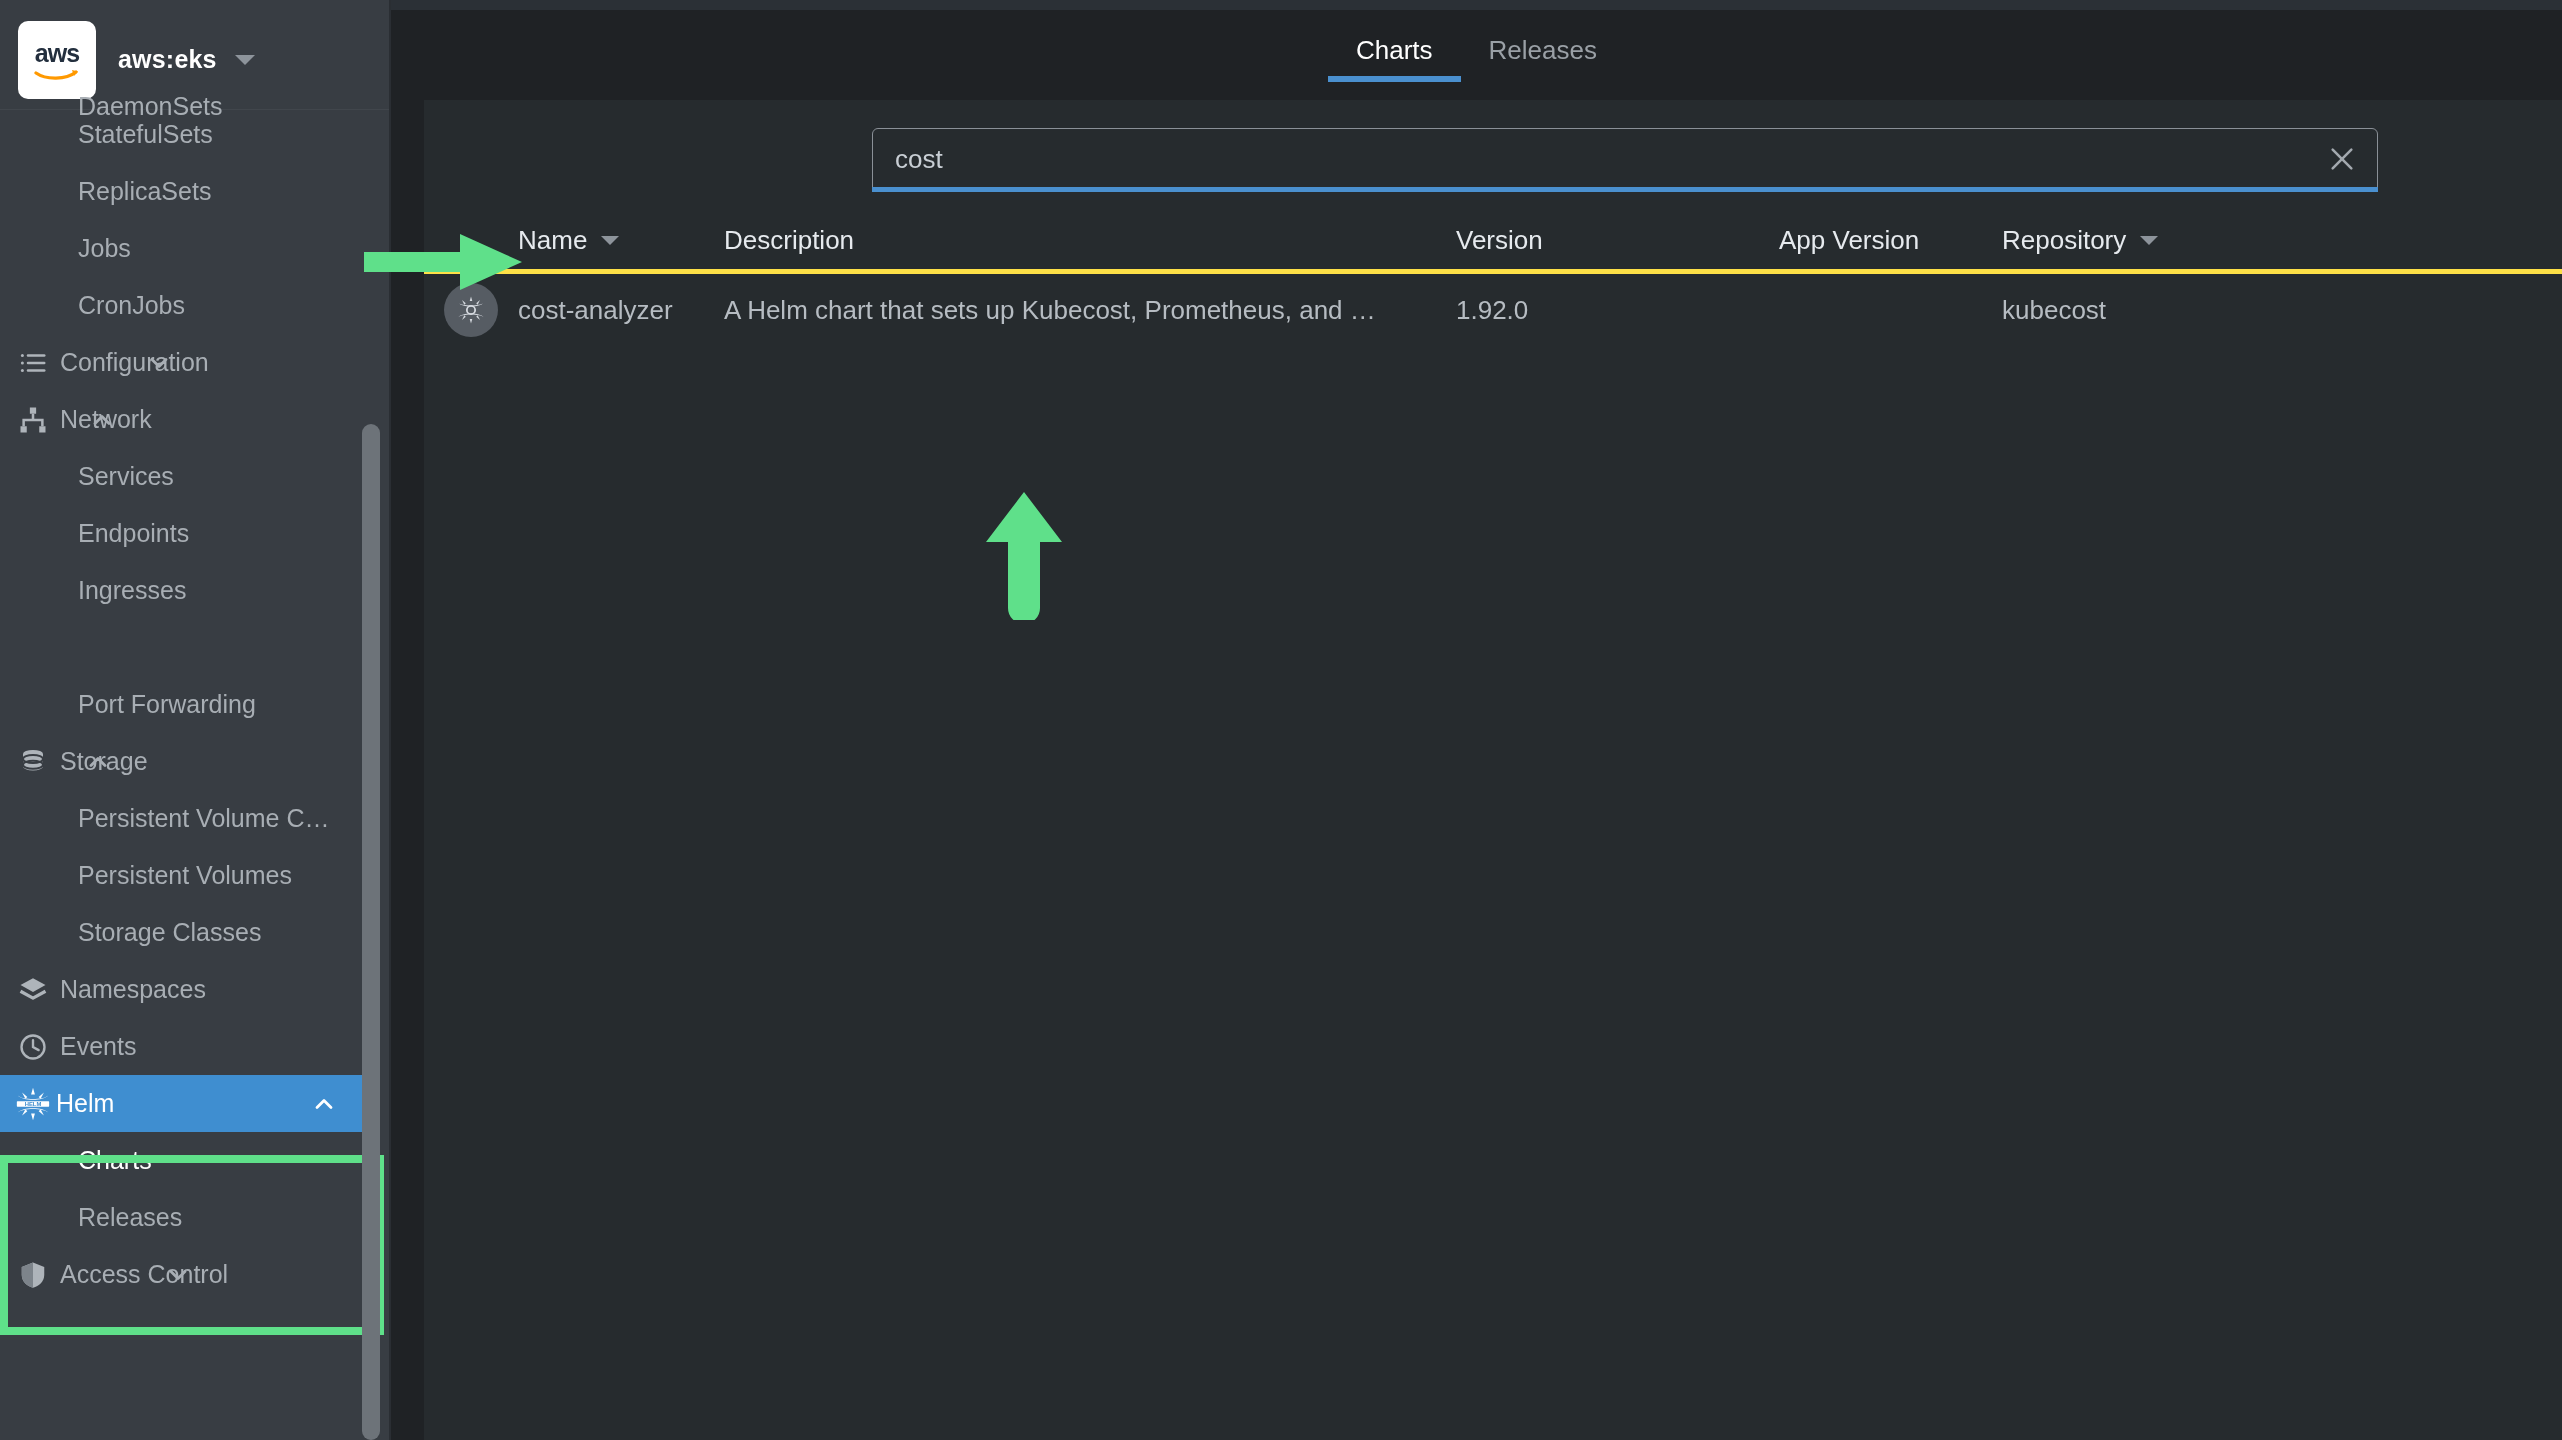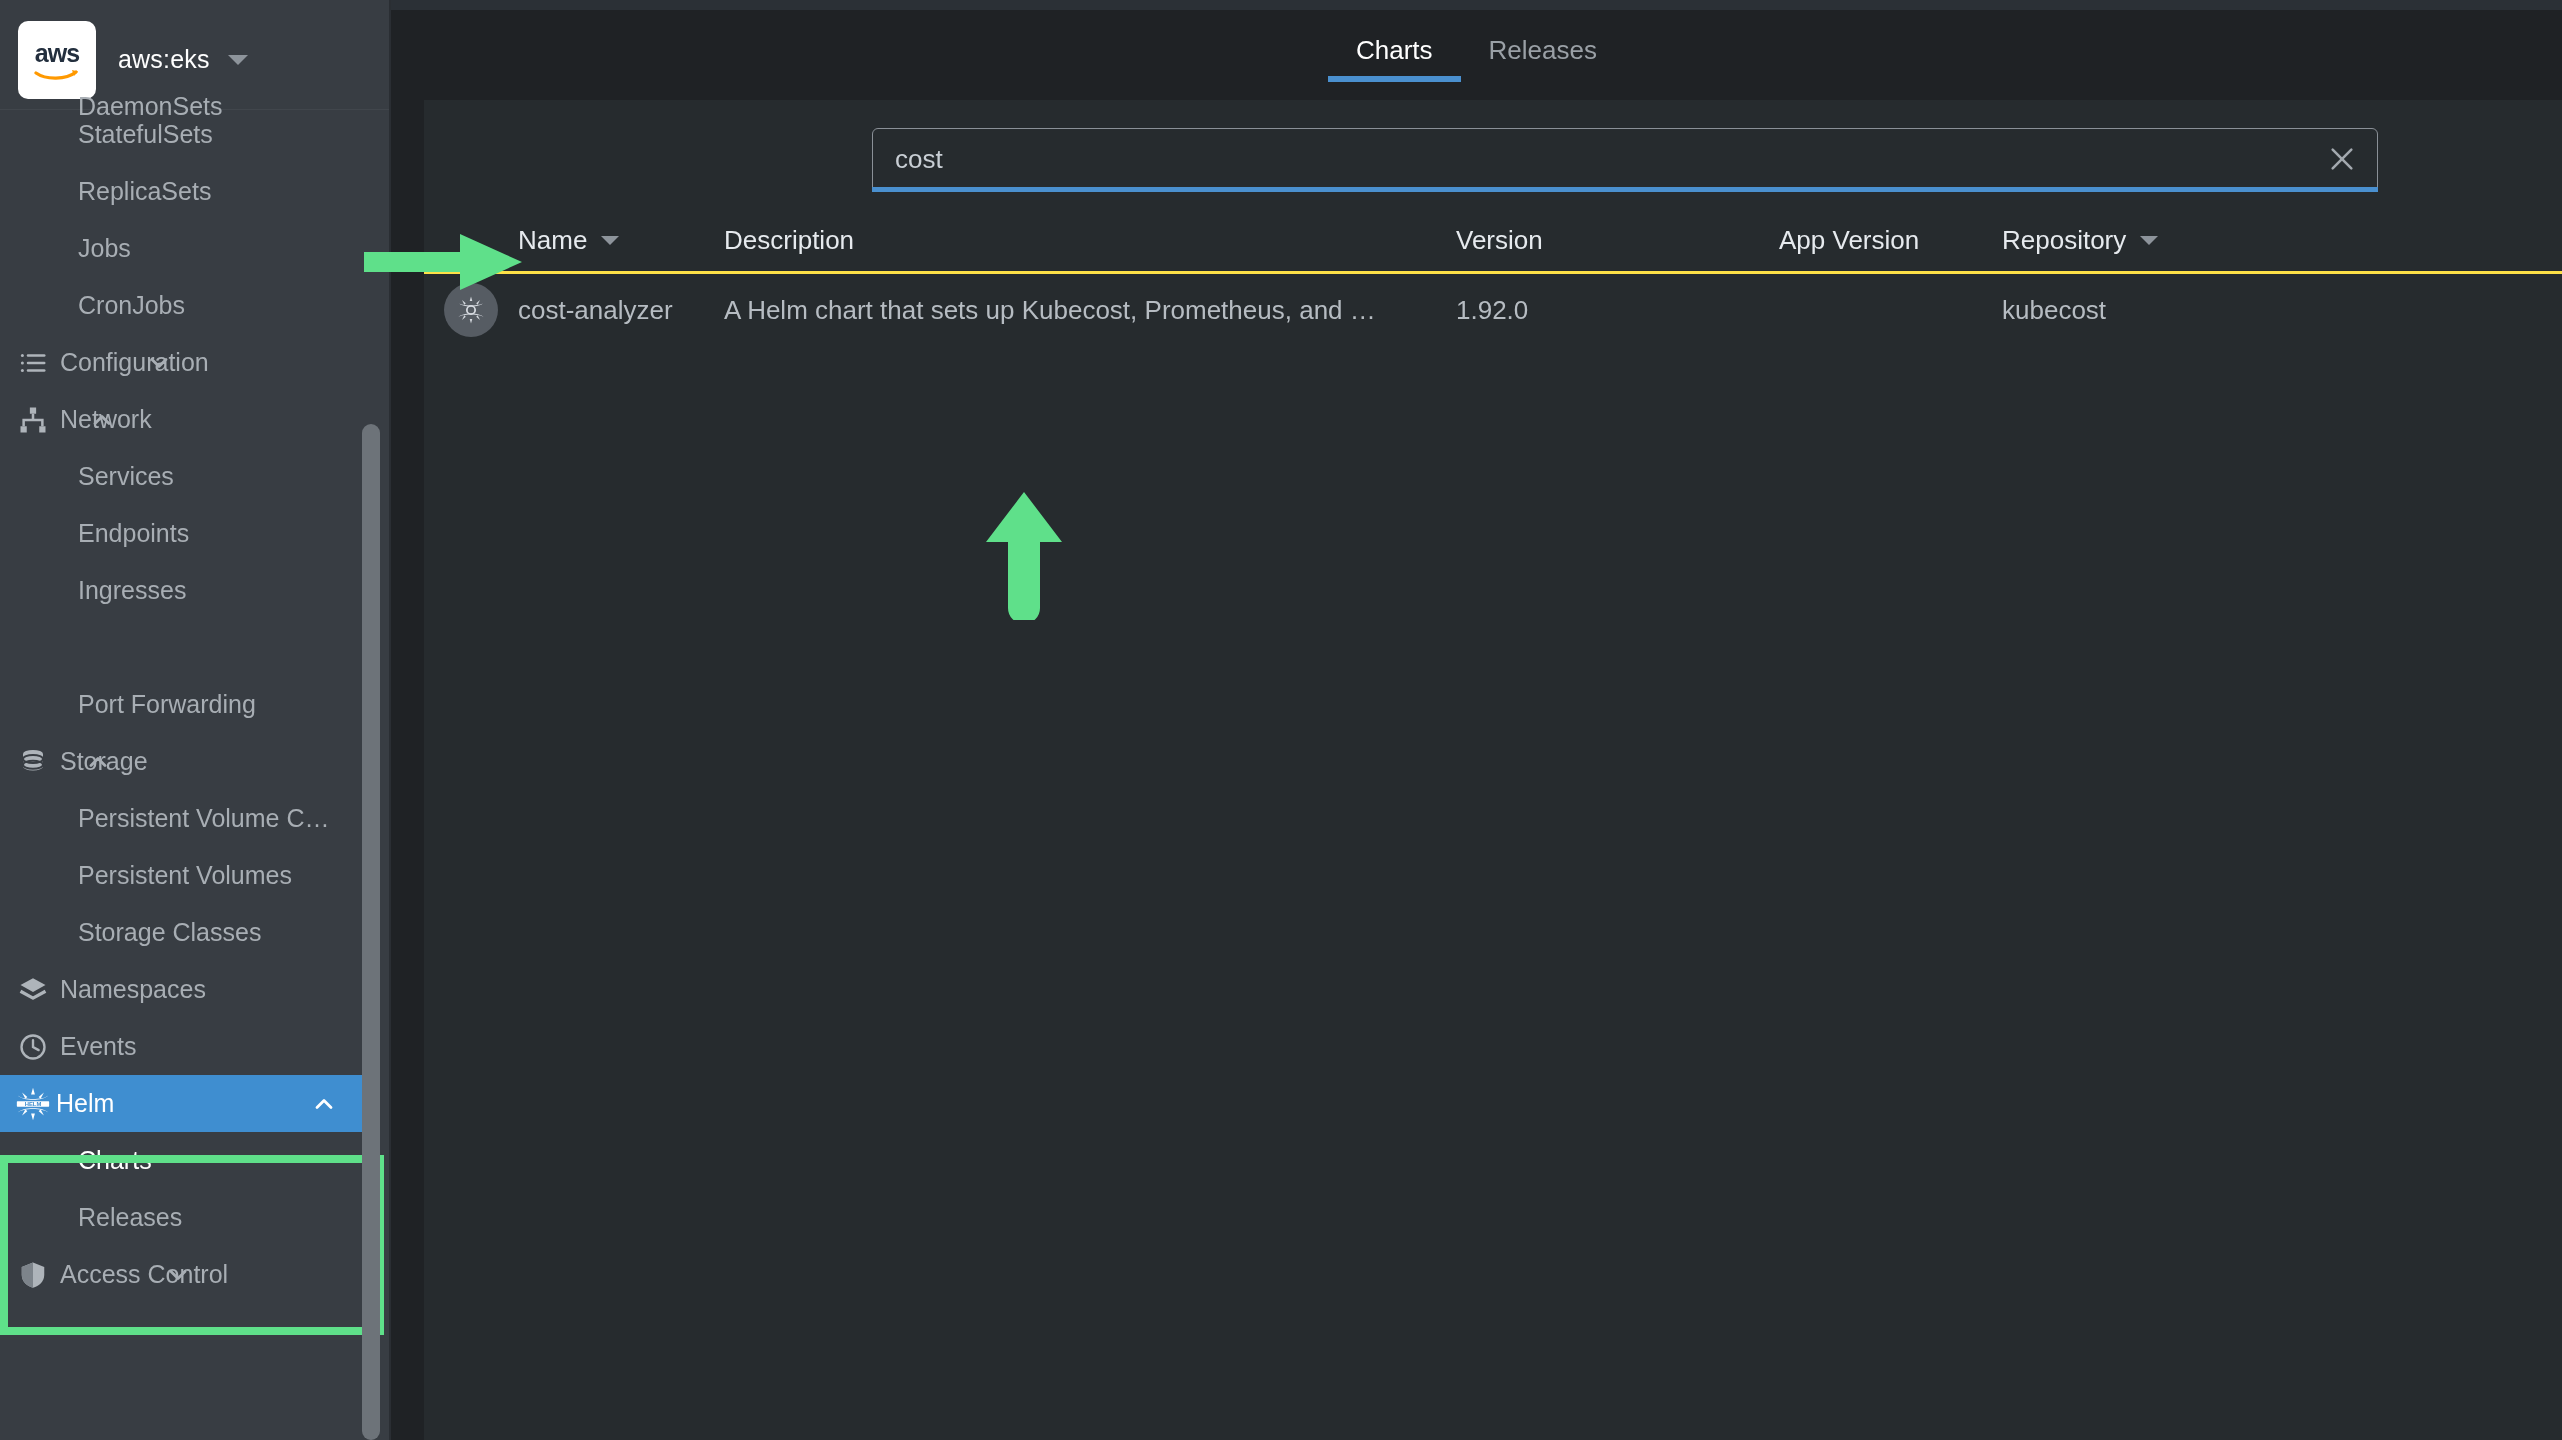--- a/index.html
+++ b/index.html
@@ -33,21 +33,21 @@
     background: #ffffff; display: flex; flex-direction: column;
     align-items: center; justify-content: center; position: relative;
   }
   .aws-word {
     font-family: "Liberation Sans", sans-serif;
     font-weight: bold; font-size: 25px; color: #232f3e;
     letter-spacing: -1px; line-height: 1; margin-top: 3px;
   }
   .aws-smile { margin-top: 1px; }
   .ctx-name {
-    margin-left: 22px; color: #ffffff; font-weight: normal; font-size: 25px;
+    margin-left: 22px; color: #ffffff; font-weight: bold; font-size: 25px;
     letter-spacing: 0.2px;
   }
   .ctx-caret {
     margin-left: 18px; width: 0; height: 0;
     border-left: 10px solid transparent; border-right: 10px solid transparent;
     border-top: 10px solid #8d949b;
   }
 
   .navscroll {
     position: absolute; left: 0; top: 110px; width: 390px; height: 1330px;
@@ -149,21 +149,21 @@
   .arrow-right {
     position: absolute; left: -60px; top: 132px; width: 160px; height: 60px; z-index: 9;
   }
   .arrow-up {
     position: absolute; left: 560px; top: 390px; width: 80px; height: 130px; z-index: 9;
   }
 
   
   .thead {
     position: absolute; left: 0; top: 106px; width: 2138px; height: 68px;
-    border-bottom: 3px solid #fde047;
+    border-bottom: 5px solid #fde047;
   }
   .th {
     position: absolute; top: 0; height: 68px; display: flex; align-items: center;
     font-size: 26px; color: #e6eaee;
   }
   .th .sortcaret {
     margin-left: 14px; width: 0; height: 0;
     border-left: 9px solid transparent; border-right: 9px solid transparent;
     border-top: 9px solid #8d949b;
   }

